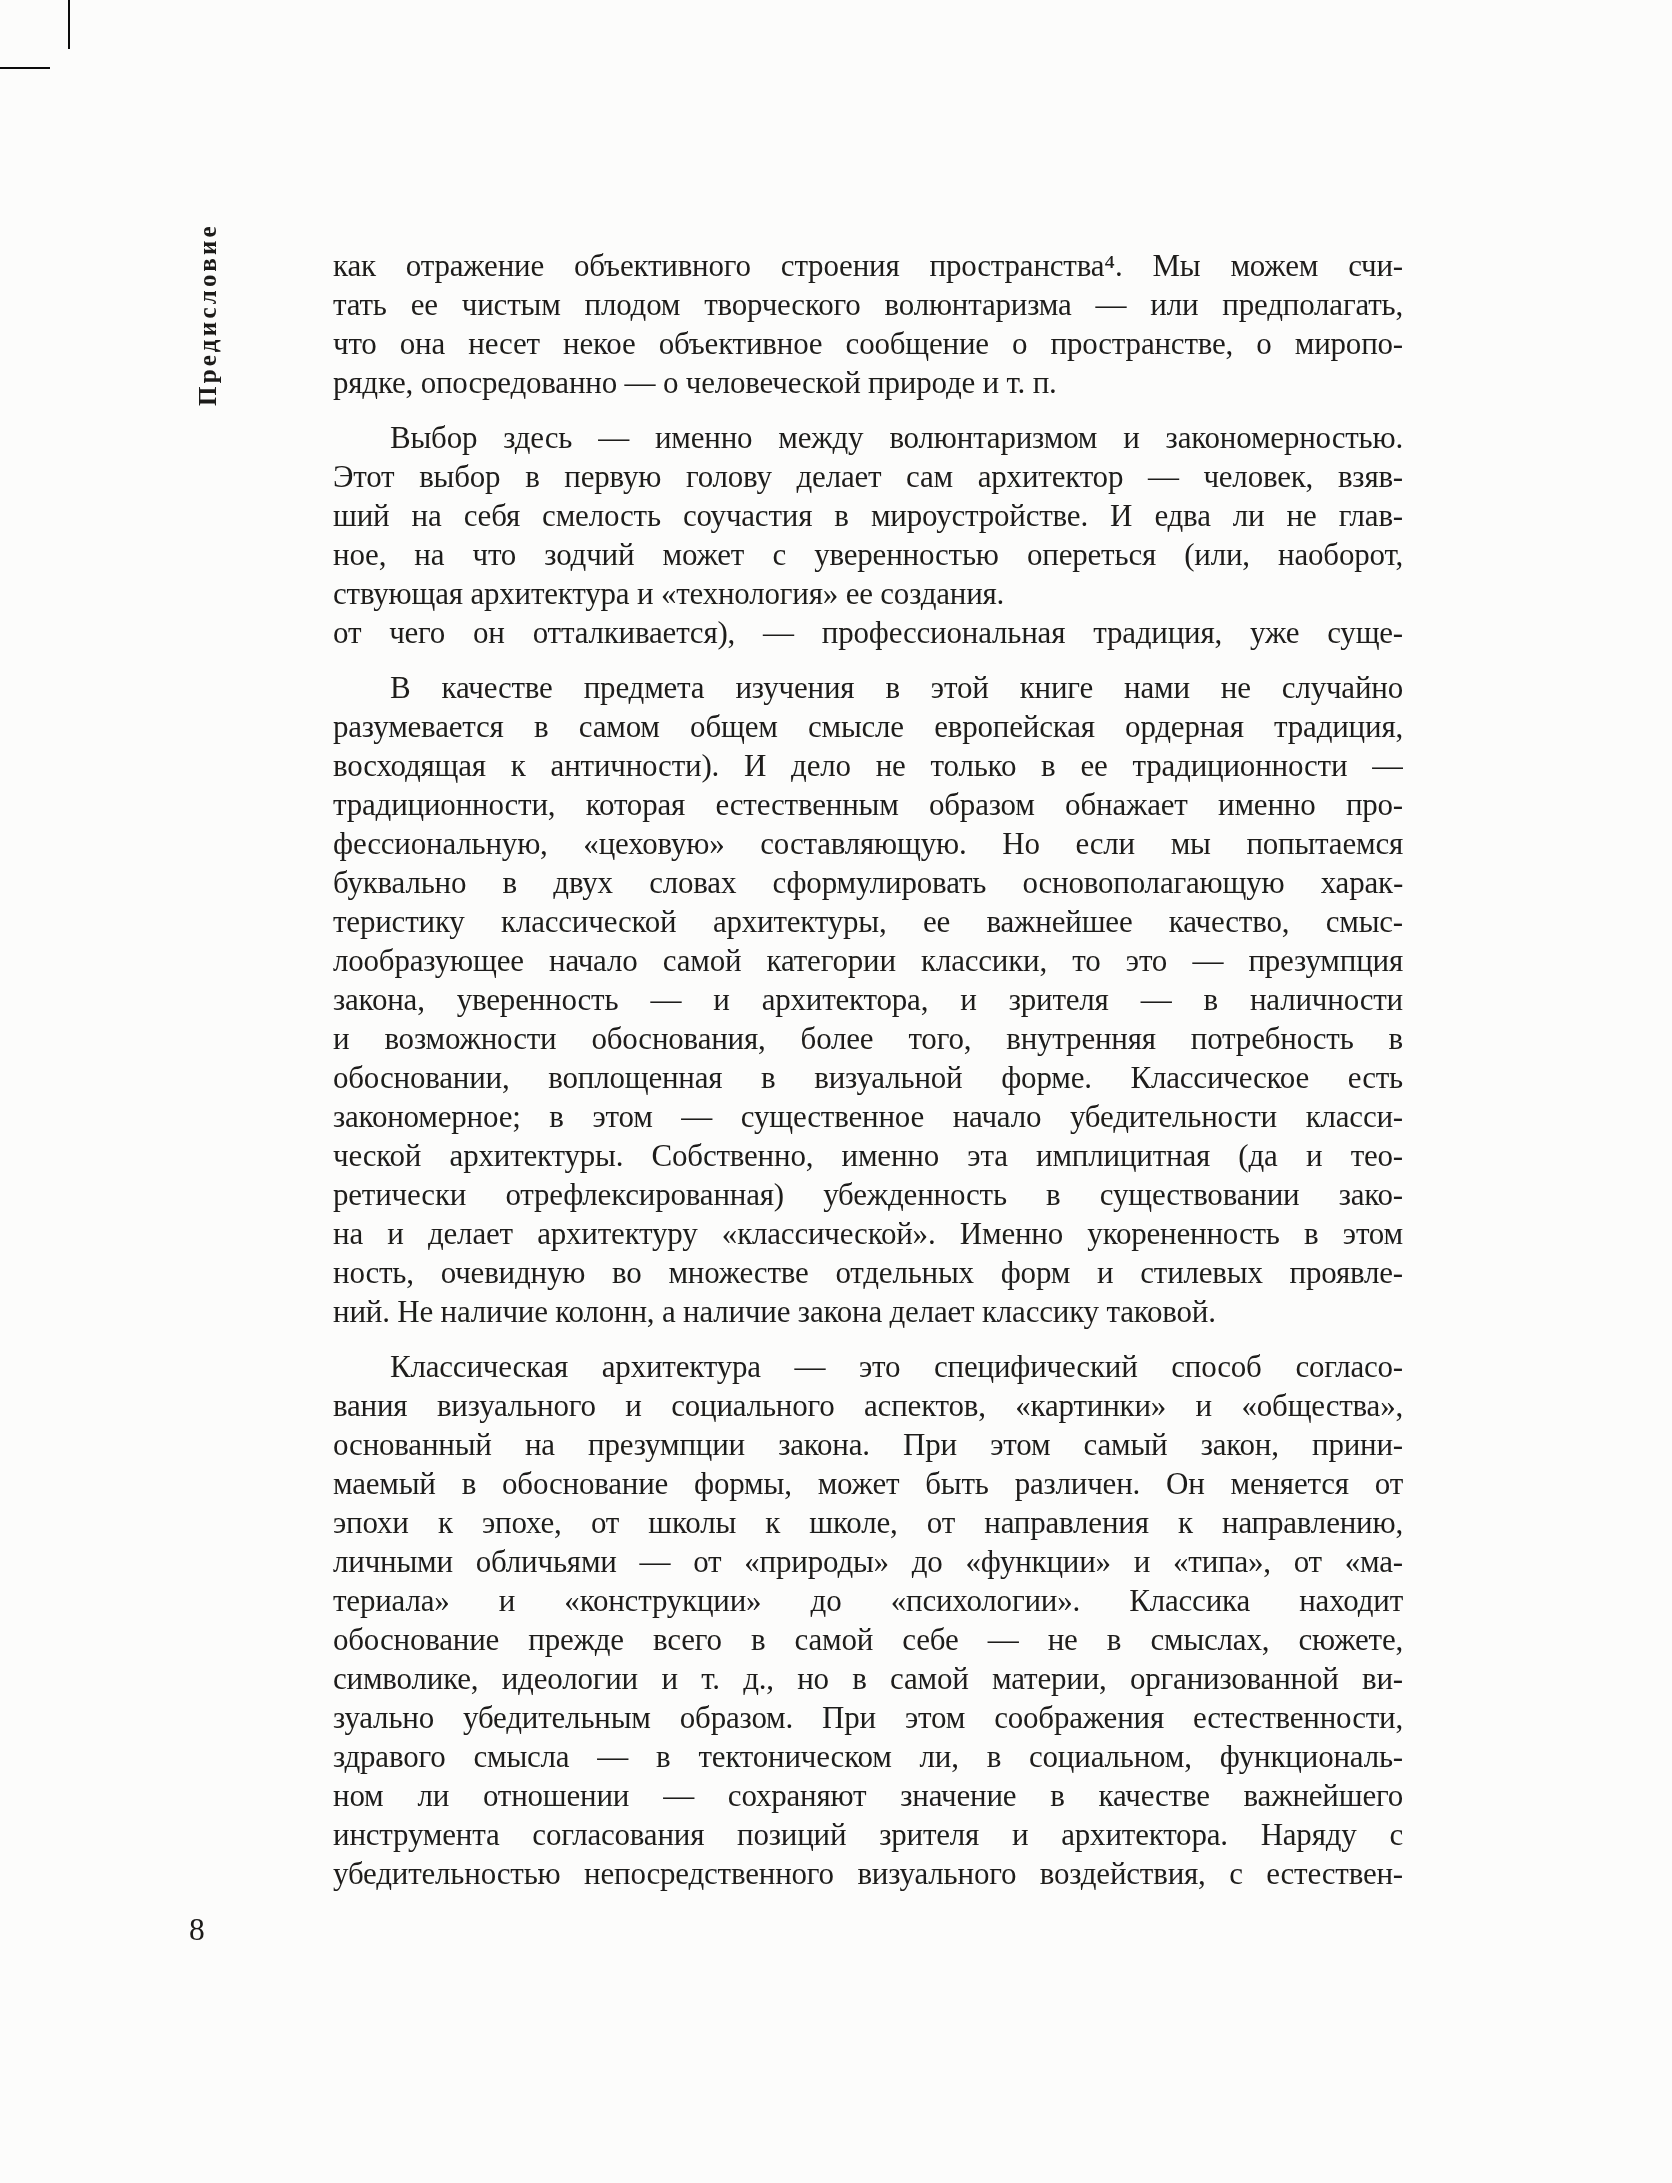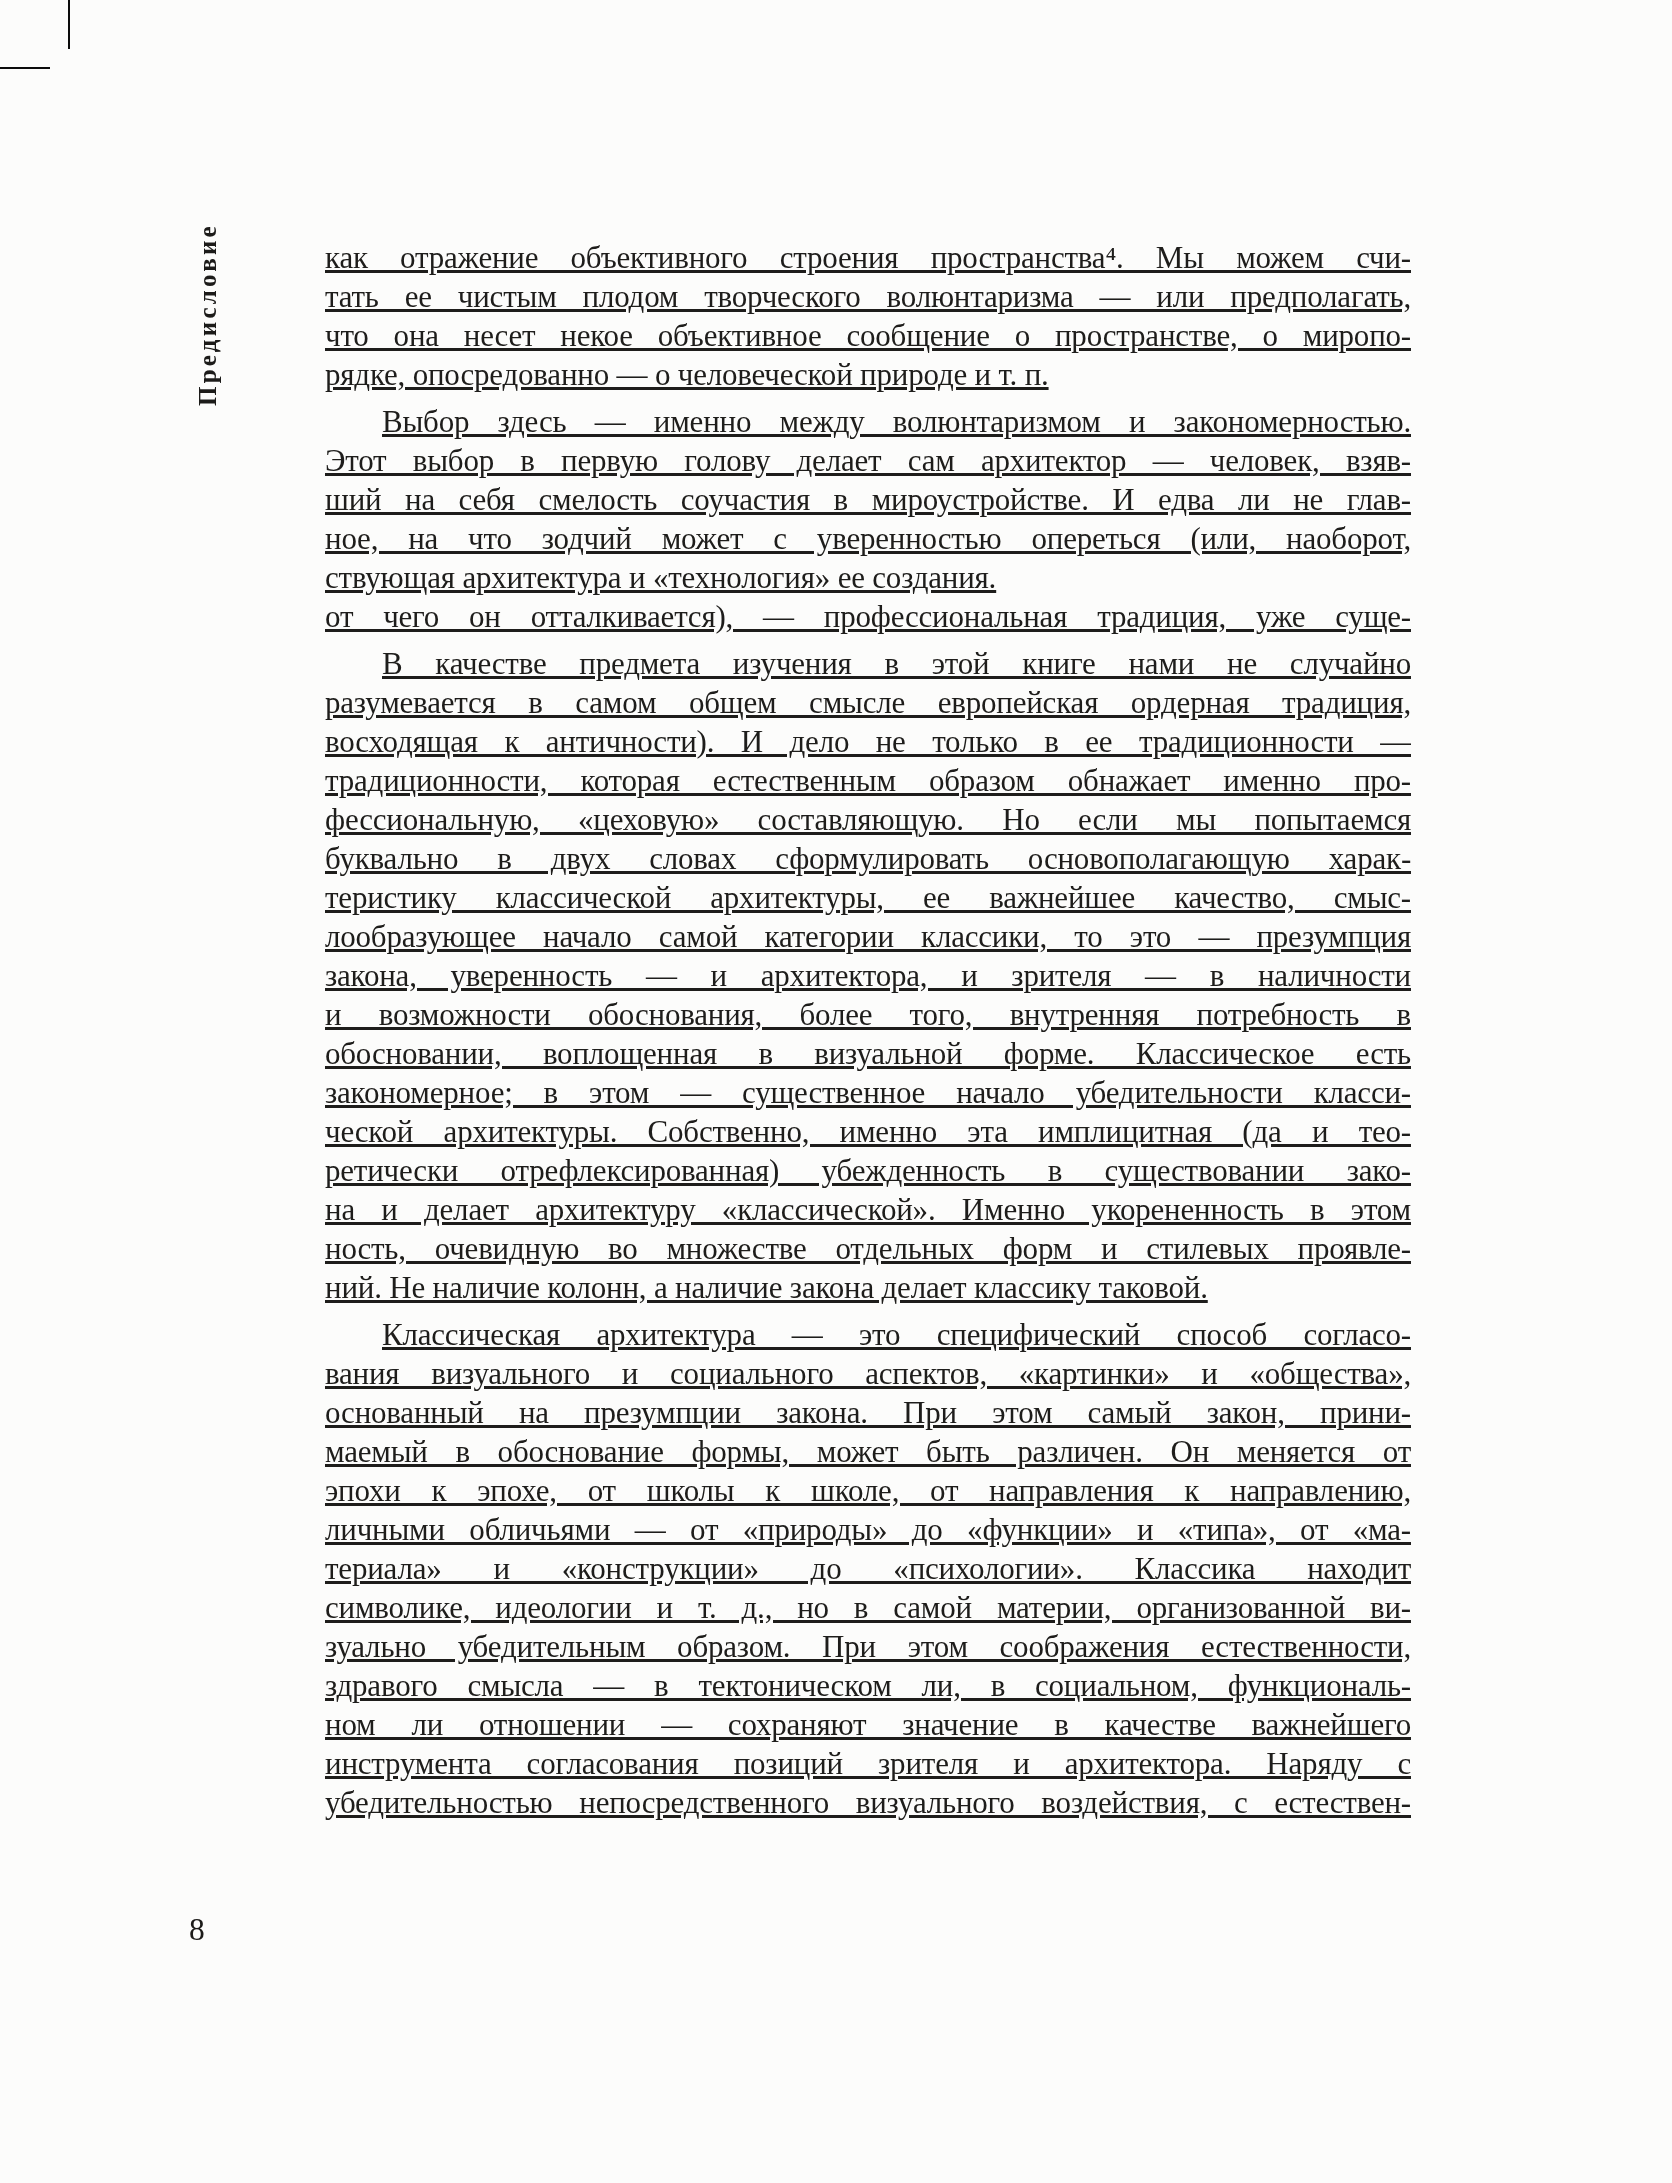--- a/index.html
+++ b/index.html
@@ -49,21 +49,21 @@
   .text-block {
     position:absolute;
     left:317px;
     top:230px;
     width:1102px;
     font-size:31px;
     line-height:39px;
     letter-spacing:-0.2px;
     color:#1e1d1b;
   }
-  .para { margin:8px; padding:0;text-decoration:underline; }
+  .para { margin:16px; padding:0; }
   .line {
     height:39px;
     overflow:hidden;
     text-align:justify;
     text-align-last:justify;
     white-space:normal;
   }
   .line.para-end { text-align-last:left; }
   .line.indent { text-indent:57px; }
 </style>
@@ -114,20 +114,21 @@
         <div class="line para-end">ний. Не наличие колонн, а наличие закона делает классику таковой.</div>
       </div>
       <div class="para">
         <div class="line indent">Классическая архитектура — это специфический способ согласо-</div>
         <div class="line">вания визуального и социального аспектов, «картинки» и «общества»,</div>
         <div class="line">основанный на презумпции закона. При этом самый закон, прини-</div>
         <div class="line">маемый в обоснование формы, может быть различен. Он меняется от</div>
         <div class="line">эпохи к эпохе, от школы к школе, от направления к направлению,</div>
         <div class="line">личными обличьями — от «природы» до «функции» и «типа», от «ма-</div>
         <div class="line">териала» и «конструкции» до «психологии». Классика находит</div>
+        <div class="line">обоснование прежде всего в самой себе — не в смыслах, сюжете,</div>
         <div class="line">символике, идеологии и т. д., но в самой материи, организованной ви-</div>
         <div class="line">зуально убедительным образом. При этом соображения естественности,</div>
         <div class="line">здравого смысла — в тектоническом ли, в социальном, функциональ-</div>
         <div class="line">ном ли отношении — сохраняют значение в качестве важнейшего</div>
         <div class="line">инструмента согласования позиций зрителя и архитектора. Наряду с</div>
         <div class="line">убедительностью непосредственного визуального воздействия, с естествен-</div>
       </div>
     </div>
 
 </div>

